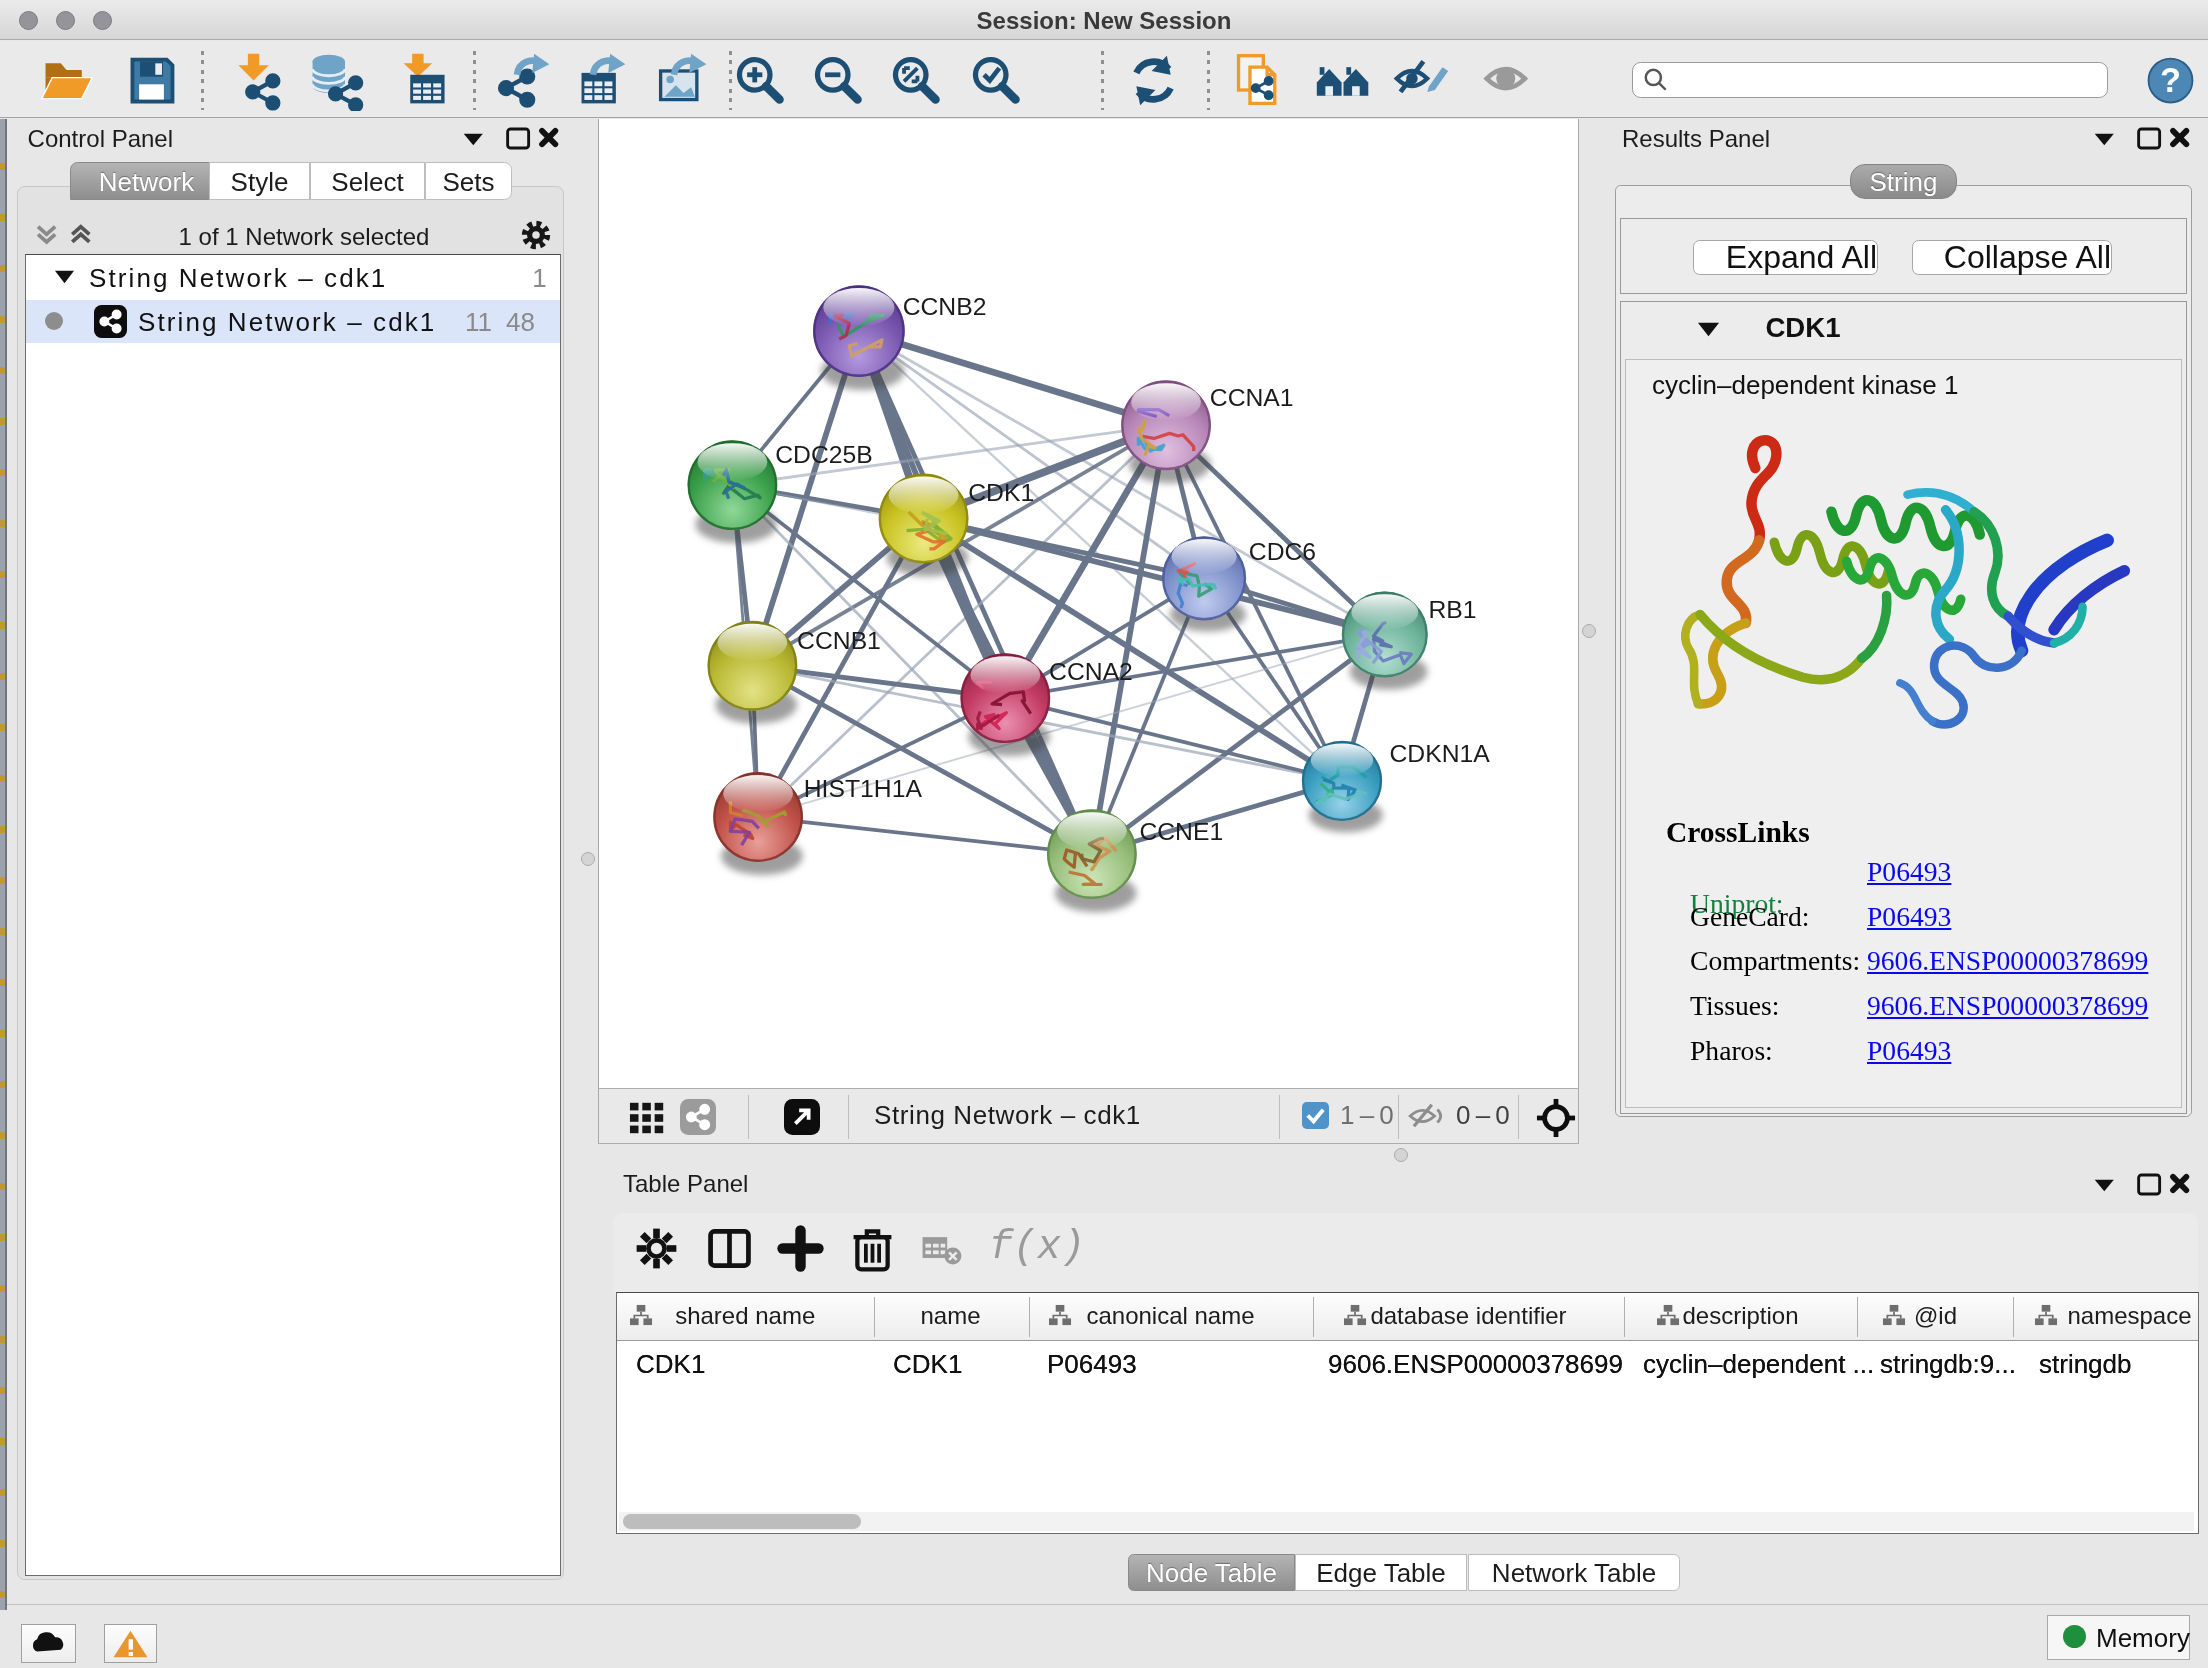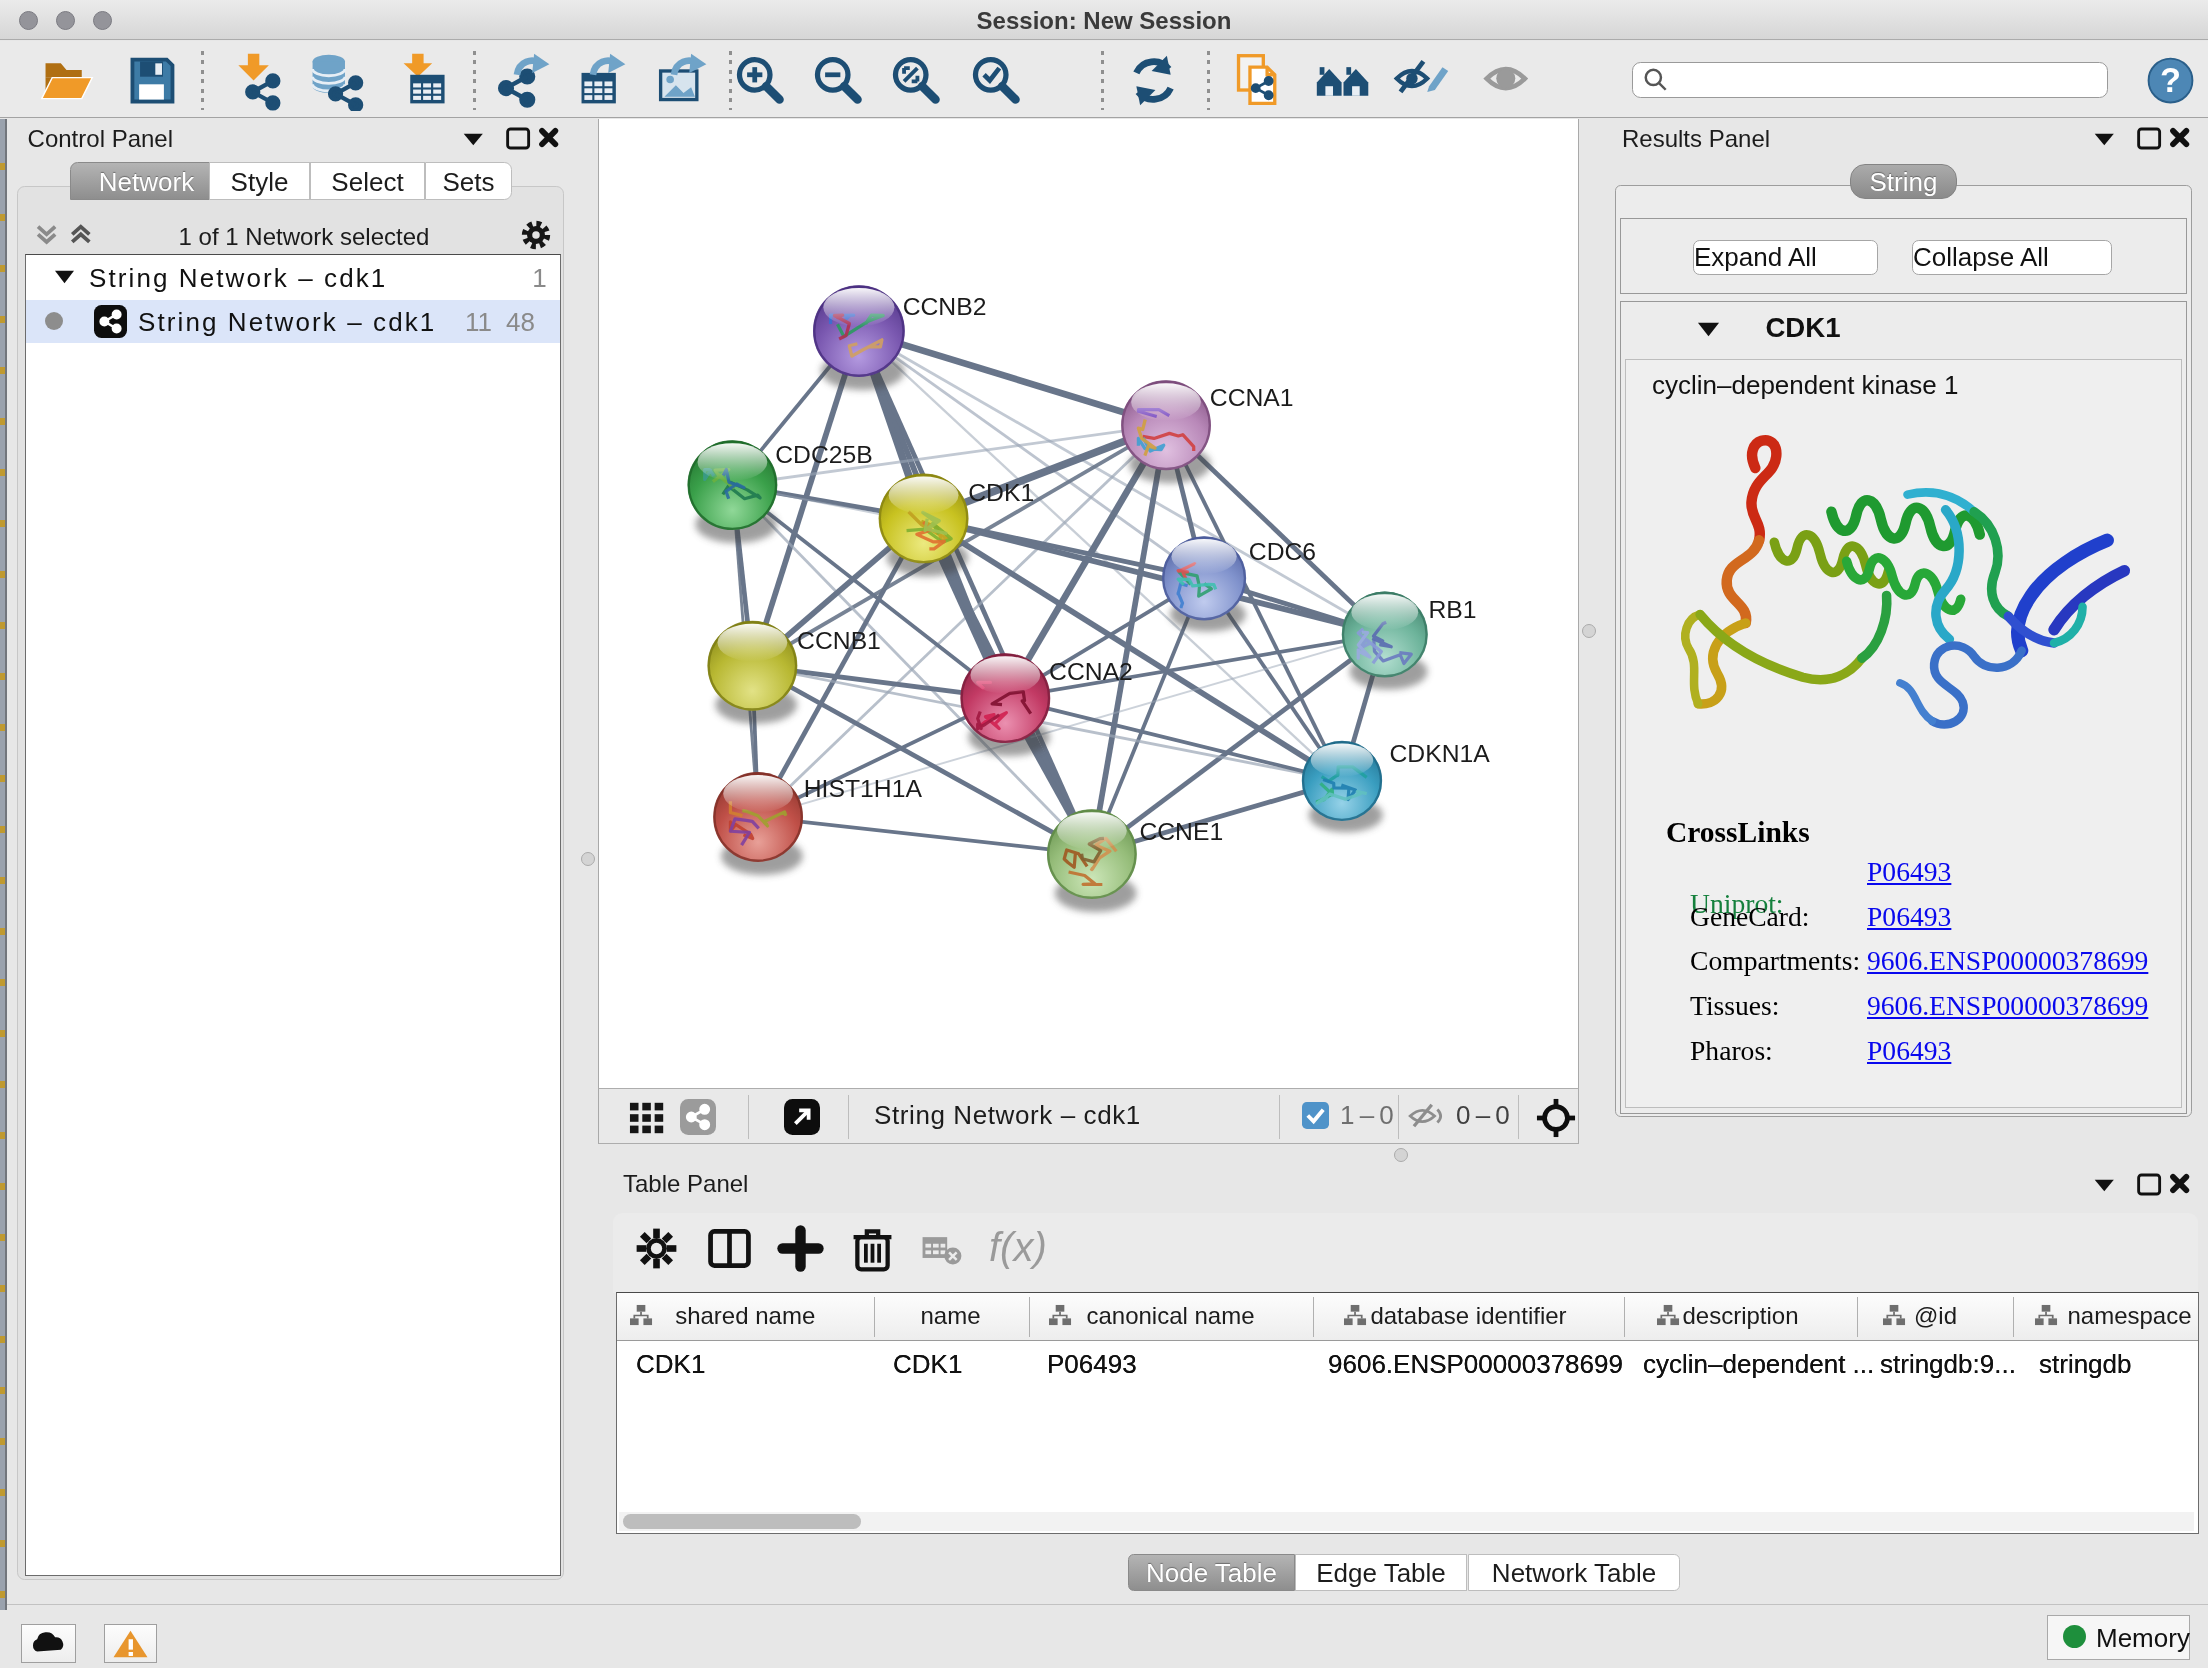--- a/index.html
+++ b/index.html
@@ -38,21 +38,21 @@
 #resultspanel { position:absolute; left:1581px; top:119px; width:628px; height:1037px; background:#e7e7e7; }
 #res-outer { position:absolute; left:1615px; top:185px; width:577px; height:932px;
   background:#ececec; border:1px solid #9d9d9d; border-radius:5.7px; }
 #res-boxA { position:absolute; left:1620px; top:218px; width:567px; height:76px;
   background:#ececec; border:1px solid #989898; }
 #res-boxB { position:absolute; left:1620px; top:301px; width:567px; height:813px;
   background:#ececec; border:1px solid #989898; }
 #res-content { position:absolute; left:1625px; top:359px; width:557px; height:749px;
   background:#efefef; border:1px solid #bdbdbd; }
 .btn { position:absolute; background:#fff; border:1px solid #a6a6a6; border-radius:6.7px;
-  font-size:26px; color:#111; text-align:left; }
+  font-size:32px; color:#111; text-align:right; }
 .serif { font-family:"Liberation Serif", serif; }
 .link { color:#0908ee; text-decoration:underline; }
 
 #tp-toolbar { position:absolute; left:613px; top:1213px; width:1585px; height:80px;
   background:#ebebeb; border-radius:9.5px 9.5px 0 0; }
 #tp-table { position:absolute; left:616px; top:1292px; width:1583px; height:242px;
   background:#fff; border:1.9px solid #6c6c6c; border-top-color:#4a4a4a; overflow:hidden; }
 #tp-header { position:absolute; left:0; top:0; width:100%; height:48px;
   background:linear-gradient(#fdfdfd,#ededed); border-bottom:1px solid #9a9a9a; font-size:24px; color:#1c1c1c; }
 .colsep { position:absolute; top:3.8px; height:40px; width:1px; background:#b0b0b0; }
@@ -694,21 +694,21 @@
           <rect x="19" y="23" width="6" height="4"></rect>
           <rect x="27" y="23" width="5" height="4"></rect>
           <rect x="11" y="30" width="6" height="4"></rect>
           <rect x="19" y="30" width="6" height="4"></rect>
           <rect x="27" y="30" width="5" height="4"></rect>
         </g>
         <circle cx="40" cy="36" r="9"></circle>
         <path d="M36,32 l8,8 M44,32 l-8,8" stroke="#ebebeb" stroke-width="2.6"></path>
       </g>
     </svg>
-<div class="abs" style="left:989px;top:1225px;font-size:40px;color:#9a9a9a;font-family:Liberation Sans, sans-serif;font-style:italic;">f(x)</div>
+<div class="abs" style="left:989px;top:1225px;font-size:40px;color:#9a9a9a;font-family:Liberation Mono, monospace;font-style:italic;">f(x)</div>
   </div>
 <div id="tp-table">
   <div id="tp-header">
       <div class="colsep" style="left:257px"></div>
 <div class="colsep" style="left:412px"></div>
 <div class="colsep" style="left:696px"></div>
 <div class="colsep" style="left:1007px"></div>
 <div class="colsep" style="left:1240px"></div>
 <div class="colsep" style="left:1396px"></div>
 <svg class="abs" style="left:12.4px;top:11.4px" width="25" height="23" viewBox="0 0 26 24">

